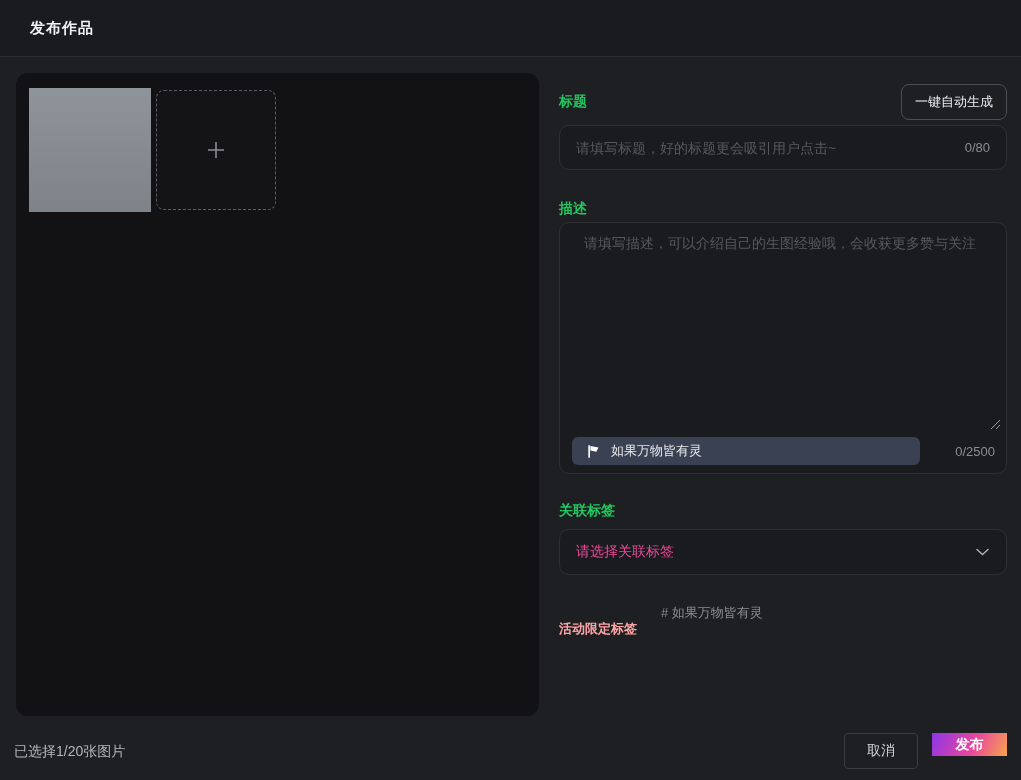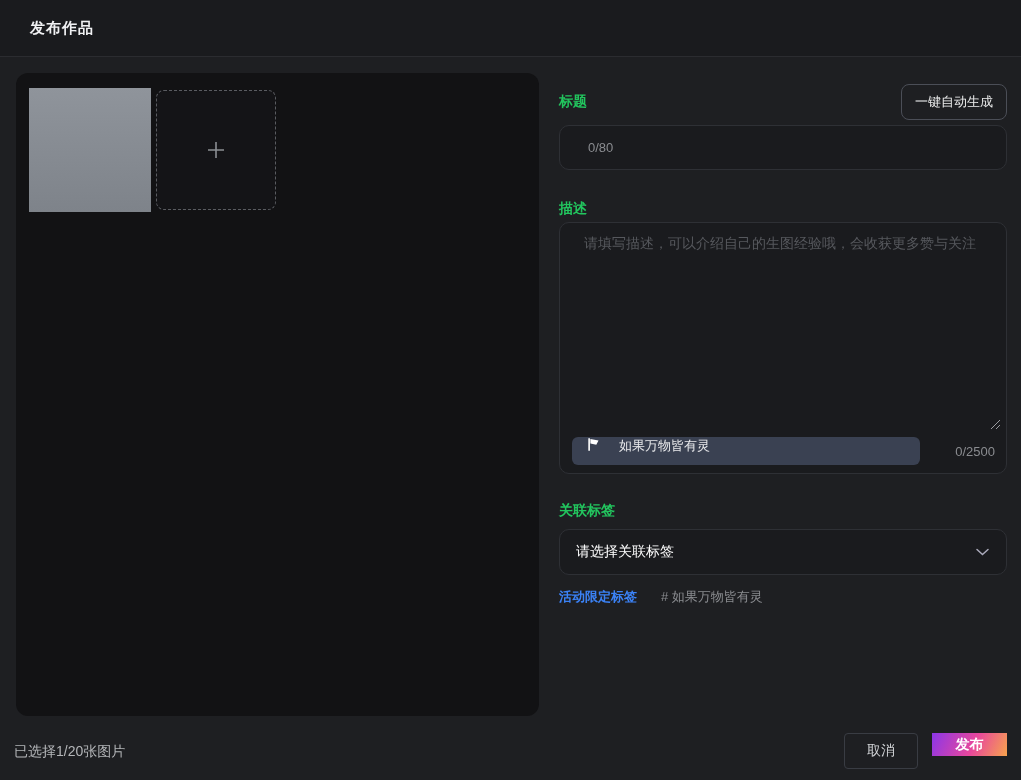--- a/index.html
+++ b/index.html
@@ -74,35 +74,35 @@
   }
   .desc-box textarea::placeholder { color: #56585d; }
   .resize-handle { position: absolute; right: 5px; top: 196px; width: 11px; height: 11px; cursor: nwse-resize; }
   .desc-bottom-row {
     position: absolute; left: 12px; right: 11px; bottom: 8px; height: 28px;
     display: flex; align-items: center; justify-content: space-between;
   }
   .tag-chip {
     width: 348px; height: 28px;
     background: #3a4152; border-radius: 6px;
-    display: flex; align-items: flex-start; gap: 18px;
+    display: flex; align-items: center; gap: 10px;
     padding: 0 14px; cursor: pointer;
   }
   .tag-chip-label { font-size: 13px; color: #e8e9eb; }
   .related-label { position: absolute; left: 559px; top: 502px; }
   .dropdown {
     top: 529px; height: 46px; padding: 0 16px;
     justify-content: space-between; cursor: pointer;
   }
-  .dropdown-placeholder { font-size: 14px; color: #ffffff; }
+  .dropdown-placeholder { font-size: 14px; color: #ec4899; }
   .activity-row {
     position: absolute; left: 559px; top: 588px; width: 448px;
     display: flex; align-items: center; gap: 24px;
   }
-  .activity-label { font-size: 13px; font-weight: bold; color: #3b82f6; }
+  .activity-label { font-size: 13px; font-weight: bold; color: #fca5a5; margin-top: 32px; }
   .activity-value { font-size: 13px; color: #8a8c90; }
   
   .selected-count {
     position: absolute; left: 14px; top: 743px;
     font-size: 14px; color: #b4b6b9;
   }
   .cancel-btn {
     position: absolute; left: 844px; top: 733px; width: 74px; height: 36px;
     background: transparent; border: 1px solid #393c43; border-radius: 4px;
     color: #d2d4d7; font-size: 14px; font-family: inherit; cursor: pointer;
@@ -131,20 +131,21 @@
       </svg>
     </div>
   </div>
 
   <div class="title-row">
     <span class="field-label">标题</span>
     <button class="autogen-btn">一键自动生成</button>
   </div>
 
   <div class="input-box title-box">
+    <input type="text" value="" placeholder="请填写标题，好的标题更会吸引用户点击~" style="">
     <span class="counter">0/80</span>
   </div>
 
   <span class="field-label desc-label">描述</span>
   <div class="desc-box">
     <textarea placeholder="请填写描述，可以介绍自己的生图经验哦，会收获更多赞与关注" style=""></textarea>
     <svg class="resize-handle" viewBox="0 0 11 11">
       <path d="M1 10 L10 1 M6 10 L10 6" stroke="#9a9ca0" stroke-width="1" fill="none"></path>
     </svg>
     <div class="desc-bottom-row">

